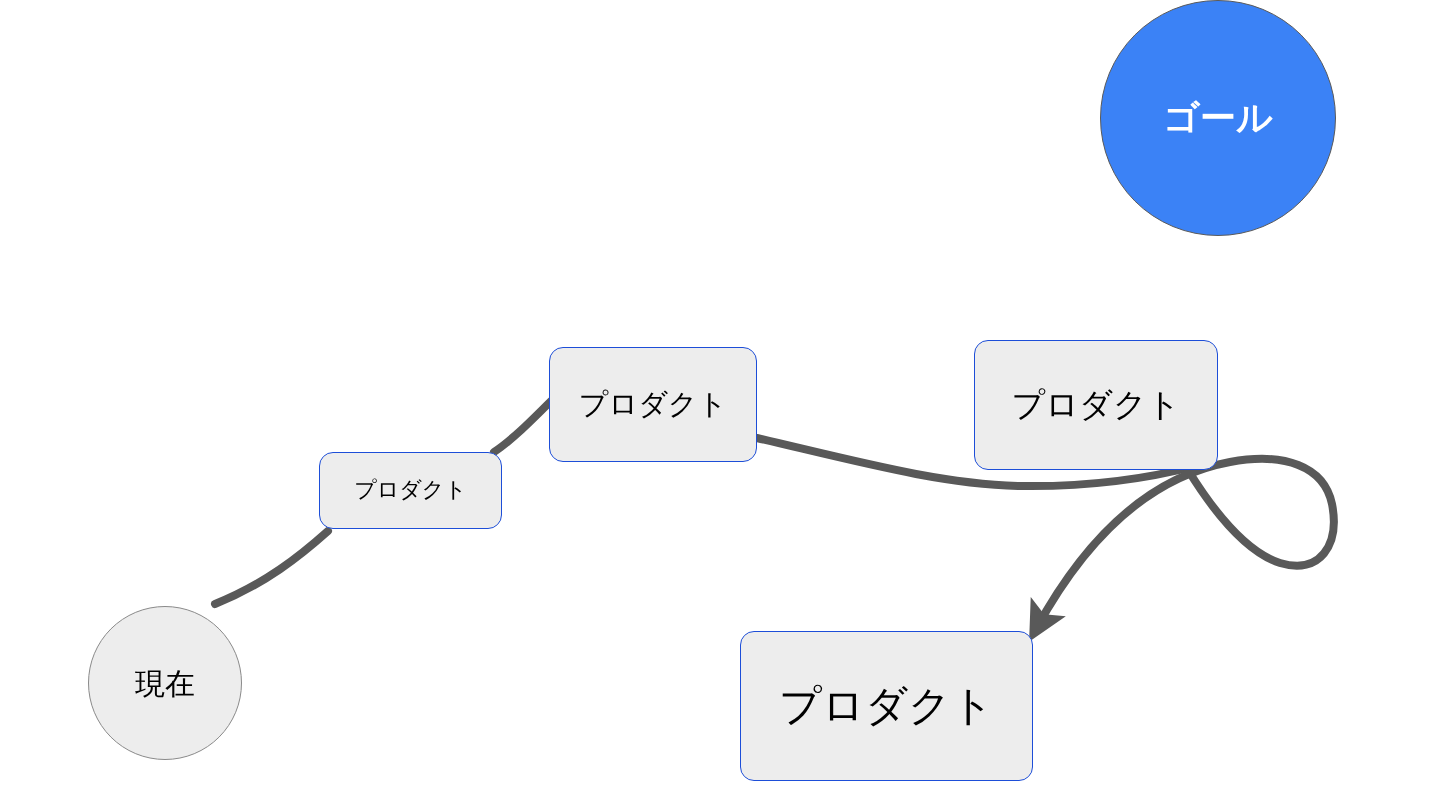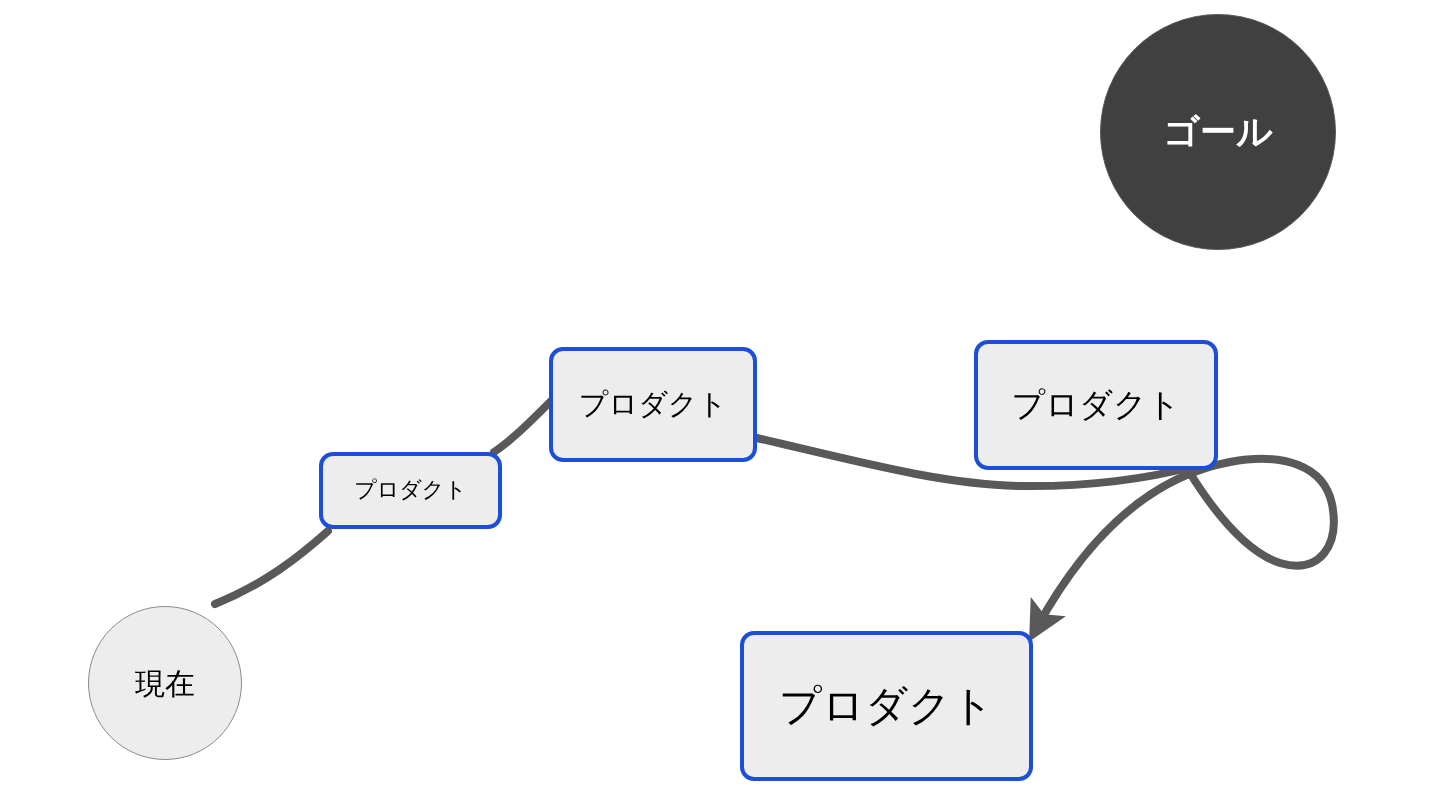--- a/index.html
+++ b/index.html
@@ -32,21 +32,21 @@
     display: flex;
     align-items: center;
     justify-content: center;
     text-align: center;
     line-height: 1.1;
     color: #000000;
     white-space: nowrap;
   }
   .node-box {
     background: #ededed;
-    border: 4px solid #1d4ed8;
+    border: 1px solid #1d4ed8;
     border-radius: 14px;
   }
   .node-circle {
     border-radius: 50%;
   }
   .circle-current {
     background: #ededed;
     border: 1px solid #8a8a8a;
     font-weight: bold;
   }
@@ -92,17 +92,17 @@
   </div>
 
   <div class="node node-box" style="left: 740px; top: 631px; width: 293px; height: 150px; font-size: 42px; font-weight: normal; background: rgb(237, 237, 237); color: rgb(0, 0, 0);">
     <span class="node-label">プロダクト</span>
   </div>
 
   <div class="node node-circle circle-current" style="left: 88px; top: 606px; width: 154px; height: 154px; font-size: 30px; font-weight: normal; background: rgb(237, 237, 237); color: rgb(0, 0, 0);">
     <span class="node-label">現在</span>
   </div>
 
-  <div class="node node-circle circle-goal" style="left: 1100px; top: 14px; width: 236px; height: 236px; font-size: 36px; font-weight: bold; background: #404040; color: rgb(255, 255, 255);">
+  <div class="node node-circle circle-goal" style="left: 1100px; top: 0; width: 236px; height: 236px; font-size: 36px; font-weight: bold; background: #3b82f6; color: rgb(255, 255, 255);">
     <span class="node-label">ゴール</span>
   </div>
 
 </div>
 
 </body></html>

